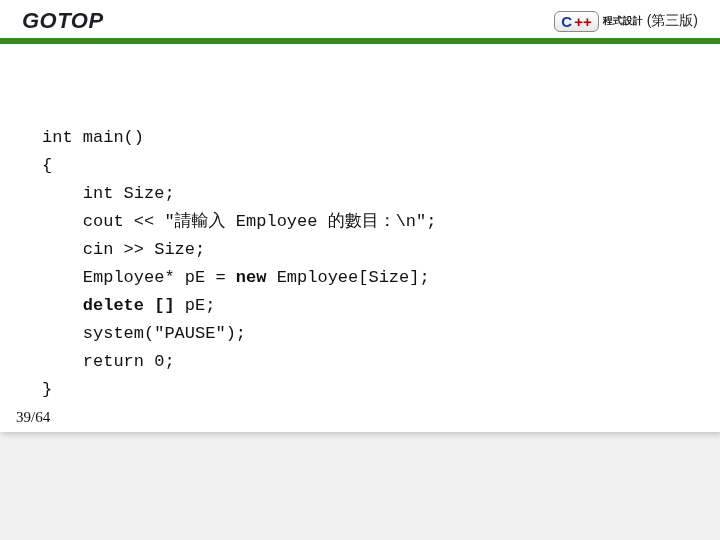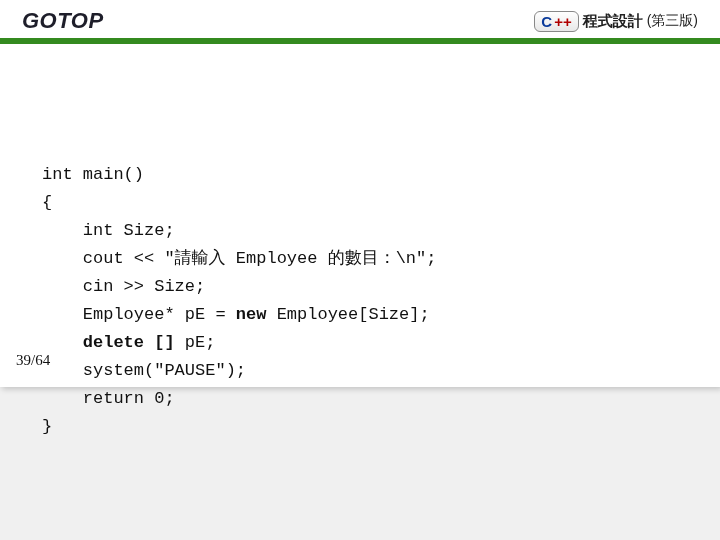--- a/index.html
+++ b/index.html
@@ -7,21 +7,21 @@
     padding: 0;
     width: 720px;
     height: 540px;
     background: #f0f0f0;
     font-family: Arial, sans-serif;
     position: relative;
   }
   .page {
     background: #ffffff;
     width: 720px;
-    height: 387px;
+    height: 432px;
     box-shadow: 2px 2px 6px rgba(0,0,0,0.2);
     position: relative;
   }
   .header {
     display: flex;
     justify-content: space-between;
     align-items: center;
     padding: 8px 22px 4px 22px;
   }
   .logo {
@@ -43,40 +43,40 @@
     padding: 1px 6px;
     font-size: 15px;
     font-weight: bold;
     background: linear-gradient(#fff,#e8e8e8);
     color: #0a3a9a;
     display:flex;
     align-items:center;
     gap:2px;
   }
   .book-badge .plus { color:#b00000; }
-  .book-title { font-size: 15px; font-weight: bold; color:#222;}
+  .book-title { font-size: 10px; font-weight: bold; color:#222;}
   .book-ed { font-size: 14px; color:#222;}
   .divider {
     height: 6px;
     background: #348a1f;
     margin: 0;
   }
   .code {
     font-family: "Courier New", monospace;
     font-size: 17px;
     line-height: 1.65;
     white-space: pre;
     color: #111;
-    padding: 117px 0 0 42px;
+    padding: 80px 0 0 42px;
   }
   .code b { font-weight: bold; }
   .pagenum {
     position: absolute;
     left: 16px;
-    bottom: 18px;
+    bottom: 6px;
     font-family: "Times New Roman", serif;
     font-size: 15px;
     color: #111;
   }
 </style>
 </head>
 <body>
 
 <div class="page">
   <div class="header">

